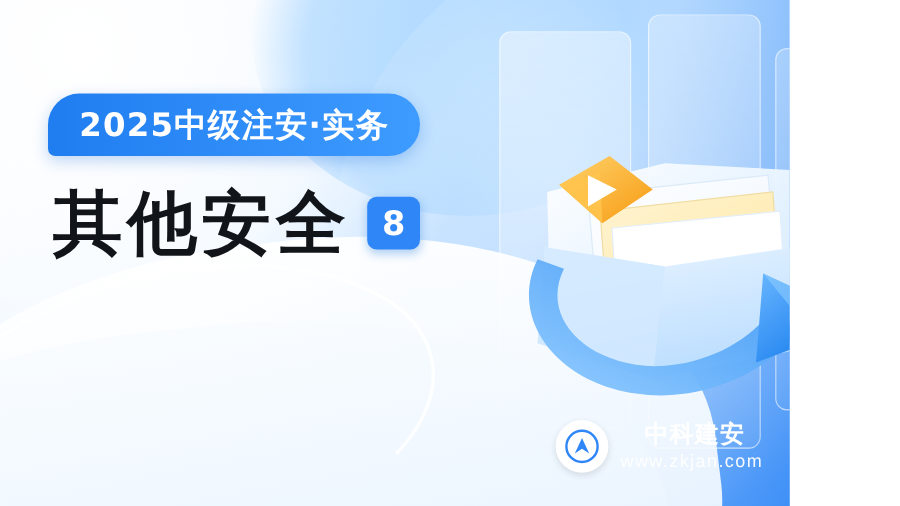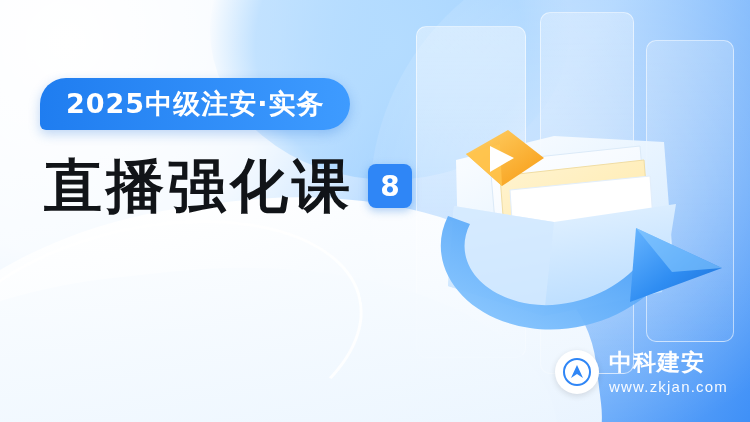--- a/index.html
+++ b/index.html
@@ -5,21 +5,21 @@
   html, body {
     margin: 0;
     padding: 0;
     background: #ffffff;
   }
   body {
     font-family: "Liberation Sans", sans-serif;
   }
   .banner {
     position: relative;
-    width: 750px;
+    width: 658px;
     height: 422px;
     overflow: hidden;
     background: linear-gradient(135deg, #e8f3ff 0%, #d8eaff 35%, #bfdcff 60%, #2f86f6 100%);
   }
 
   
   .bg-base {
     position: absolute;
     inset: 0;
     background: linear-gradient(120deg, #eef6ff 0%, #dceeff 30%, #a9d3ff 62%, #3f90f7 100%);
@@ -196,24 +196,25 @@
     justify-content: center;
     box-shadow: 0 2px 6px rgba(0,0,0,0.12);
   }
   .logo-text {
     display: flex;
     flex-direction: column;
     line-height: 1;
   }
   .logo-name {
     color: #ffffff;
-    font-size: 23px;
+    font-size: 20px;
     font-weight: bold;
     letter-spacing: 1px;
     font-family: Liberation Sans, sans-serif;
+    margin-left: 20px;
   }
   .logo-url {
     color: #ffffff;
     font-size: 15px;
     letter-spacing: 1.2px;
     margin-top: 5px;
     opacity: 0.95;
     font-family: "Liberation Sans", sans-serif;
   }
 </style>
@@ -298,21 +299,21 @@
       </g>
     </svg>
   </div>
 
   <div class="tag">
     <span class="tag-text">2025中级注安·实务</span>
   </div>
 
   <div class="headline">
     <div class="line">
-      <span class="line-text">直播强化课</span>
+      <span class="line-text">其他安全</span>
       <span class="episode-badge">8</span>
     </div>
   </div>
 
   <div class="logo">
     <div class="logo-mark">
       <svg width="30" height="30" viewBox="0 0 30 30">
         <circle cx="15" cy="15" r="13" fill="none" stroke="#2f86f6" stroke-width="2"></circle>
         <path d="M9 21 L15 8 L21 21 L15 17 Z" fill="#2f86f6"></path>
       </svg>

